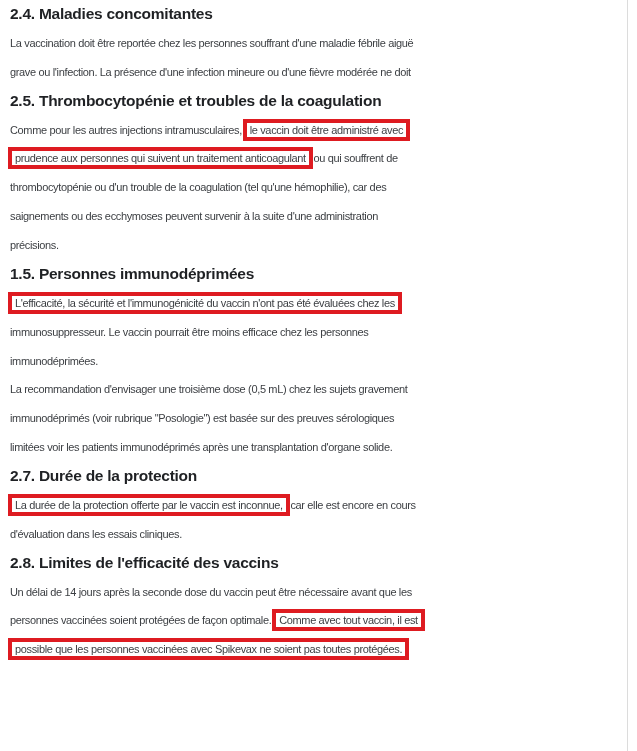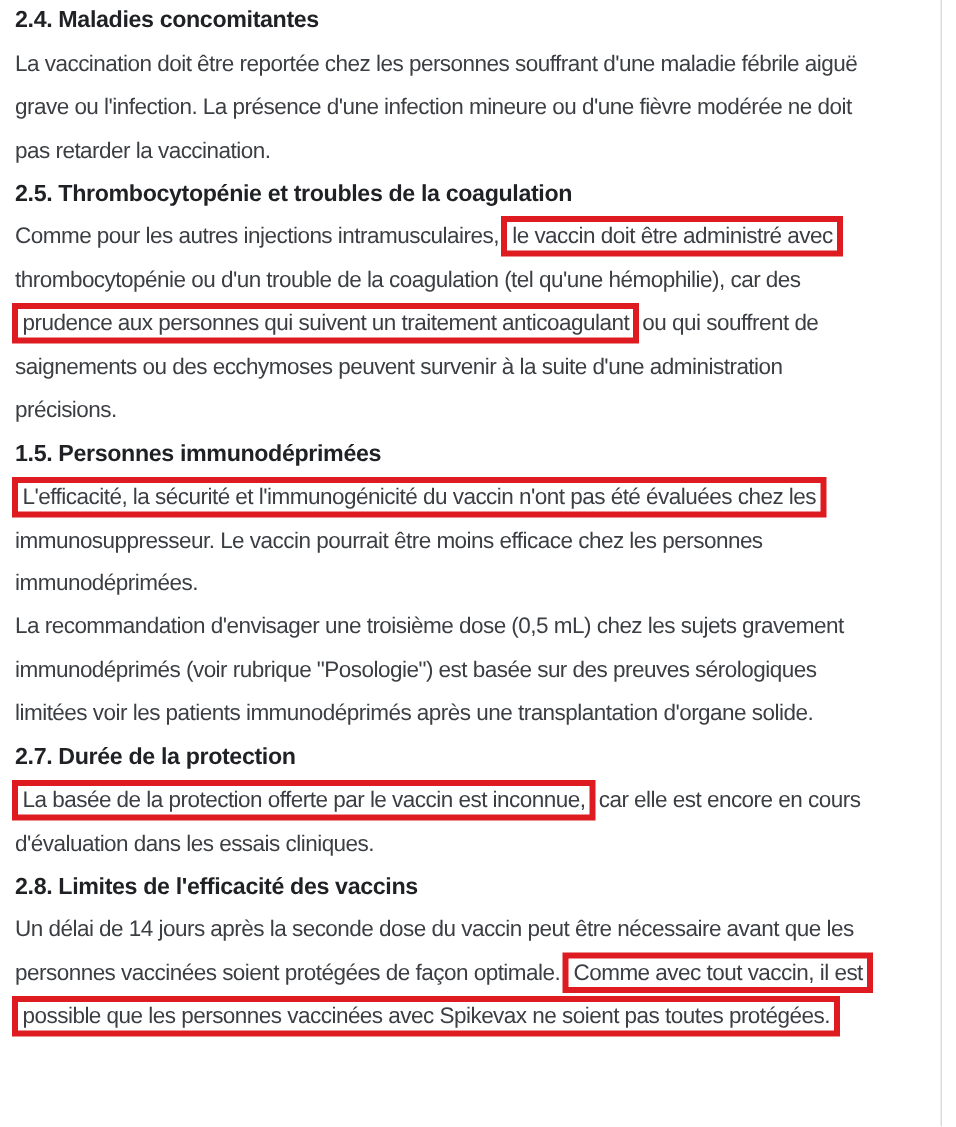--- a/index.html
+++ b/index.html
@@ -18,21 +18,21 @@
     box-sizing: border-box;
     width: 628px;
     height: 751px;
     padding: 0 0 0 10px;
     border-right: 1px solid var(--edge, #dcdcdc);
     background: #ffffff;
   }
   .line {
     height: 28.88px;
     line-height: 28.88px;
-    font-size: 15px;
+    font-size: 11px;
     letter-spacing: -0.35px;
     color: var(--text, #3b3e42);
     white-space: nowrap;
     overflow: visible;
   }
   .heading {
     font-weight: bold;
     font-size: 15.5px;
     letter-spacing: -0.25px;
     color: var(--heading, #1f2124);
@@ -44,35 +44,34 @@
   }
 </style>
 </head>
 <body style="background: rgb(255, 255, 255);">
 
 <div class="page">
   <div id="doc">
       <div class="line heading">2.4. Maladies concomitantes</div>
       <div class="line"><span>La vaccination doit être reportée chez les personnes souffrant d'une maladie fébrile aiguë</span></div>
       <div class="line"><span>grave ou l'infection. La présence d'une infection mineure ou d'une fièvre modérée ne doit</span></div>
-      <div class="line"><span>pas retarder la vaccination.</span></div>
       <div class="line heading">2.5. Thrombocytopénie et troubles de la coagulation</div>
       <div class="line"><span>Comme pour les autres injections intramusculaires, </span><span class="boxed">le vaccin doit être administré avec</span></div>
+      <div class="line"><span class="boxed">prudence aux personnes qui suivent un traitement anticoagulant</span><span> ou qui souffrent de</span></div>
       <div class="line"><span>thrombocytopénie ou d'un trouble de la coagulation (tel qu'une hémophilie), car des</span></div>
-      <div class="line"><span class="boxed">prudence aux personnes qui suivent un traitement anticoagulant</span><span> ou qui souffrent de</span></div>
       <div class="line"><span>saignements ou des ecchymoses peuvent survenir à la suite d'une administration</span></div>
       <div class="line"><span>précisions.</span></div>
       <div class="line heading">1.5. Personnes immunodéprimées</div>
       <div class="line"><span class="boxed">L'efficacité, la sécurité et l'immunogénicité du vaccin n'ont pas été évaluées chez les</span></div>
       <div class="line"><span>immunosuppresseur. Le vaccin pourrait être moins efficace chez les personnes</span></div>
       <div class="line"><span>immunodéprimées.</span></div>
       <div class="line"><span>La recommandation d'envisager une troisième dose (0,5 mL) chez les sujets gravement</span></div>
       <div class="line"><span>immunodéprimés (voir rubrique "Posologie") est basée sur des preuves sérologiques</span></div>
       <div class="line"><span>limitées voir les patients immunodéprimés après une transplantation d'organe solide.</span></div>
       <div class="line heading">2.7. Durée de la protection</div>
-      <div class="line"><span class="boxed">La basée de la protection offerte par le vaccin est inconnue,</span><span> car elle est encore en cours</span></div>
+      <div class="line"><span class="boxed">La durée de la protection offerte par le vaccin est inconnue,</span><span> car elle est encore en cours</span></div>
       <div class="line"><span>d'évaluation dans les essais cliniques.</span></div>
       <div class="line heading">2.8. Limites de l'efficacité des vaccins</div>
       <div class="line"><span>Un délai de 14 jours après la seconde dose du vaccin peut être nécessaire avant que les</span></div>
       <div class="line"><span>personnes vaccinées soient protégées de façon optimale. </span><span class="boxed">Comme avec tout vaccin, il est</span></div>
       <div class="line"><span class="boxed">possible que les personnes vaccinées avec Spikevax ne soient pas toutes protégées.</span></div>
     </div>
 </div>
 
 </body></html>

